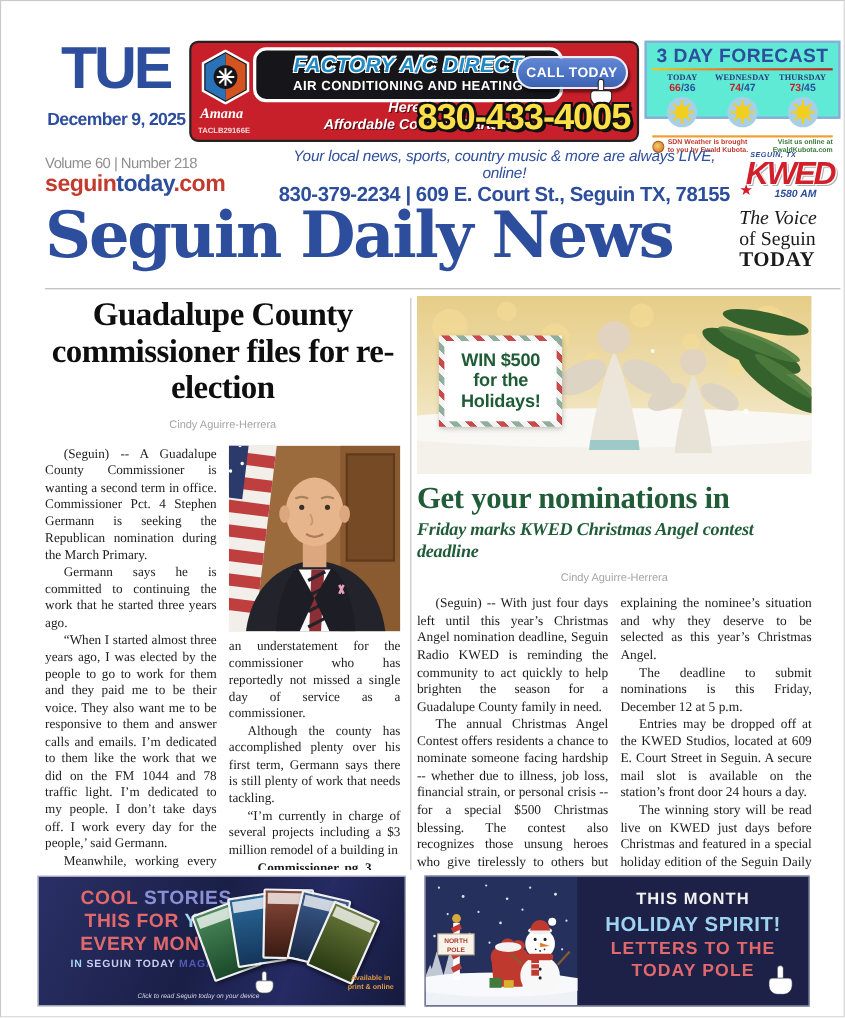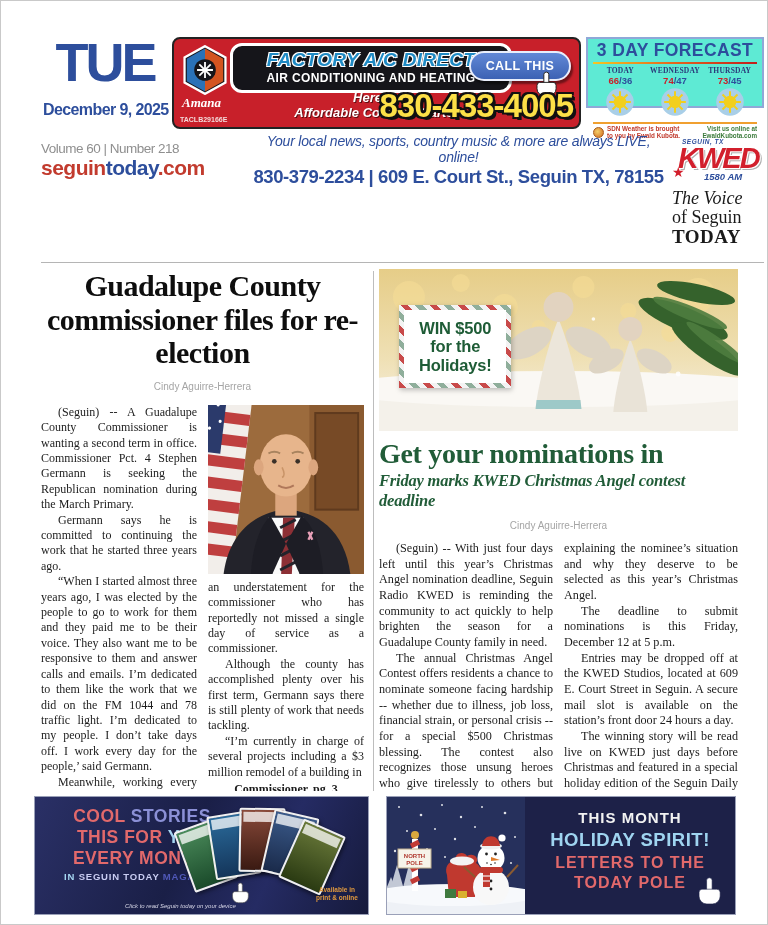--- a/index.html
+++ b/index.html
@@ -149,21 +149,21 @@
             <line x1="20" y1="15" x2="20" y2="29"></line>
           <line x1="15" y1="17" x2="25" y2="27"></line>
             <line x1="25" y1="17" x2="15" y2="27"></line>
         </g>
         <polygon points="20,1 38,11 38,33 20,43 2,33 2,11" fill="none" stroke="#fff" stroke-width="2"></polygon>
       </svg>
       <div class="ac-band">
         <div class="ac-title">FACTORY A/C DIRECT</div>
         <div class="ac-sub">AIR CONDITIONING AND HEATING</div>
       </div>
-      <button class="call-btn">CALL THIS</button>
+      <button class="call-btn">CALL TODAY</button>
       <svg class="call-hand" viewBox="0 0 20 24">
         <g fill="#fff" stroke="#222" stroke-width="0.9">
           <rect x="8" y="1" width="4.6" height="12" rx="2.3"></rect>
           <path d="M4 10.5 h12.5 a2.8 2.8 0 0 1 2.8 2.8 v3 a6.5 6.5 0 0 1 -6.5 6.5 h-4.6 a6.5 6.5 0 0 1 -6.5 -6.5 v-3 a2.8 2.8 0 0 1 2.3 -2.8 z"></path>
         </g>
       </svg>
       <div class="amana">Amana</div>
       <div class="ac-license">TACLB29166E</div>
       <div class="ac-tagline">
         <div>Here!!!</div>
@@ -244,20 +244,21 @@
     </div>
     <div class="kwed">
       <div class="kwed-loc">SEGUIN, TX</div>
       <div class="kwed-call">KWED</div>
       <div class="kwed-star">★</div>
       <div class="kwed-freq">1580 AM</div>
     </div>
   </div>
 
   <div class="masthead">
+    <div class="mast-title">Seguin Daily News</div>
     <div class="mast-slogan">
       <div class="s1">The Voice</div>
       <div class="s2">of Seguin</div>
       <div class="s3">TODAY</div>
     </div>
   </div>
 
   <div class="content">
 
     <section class="article-left">

